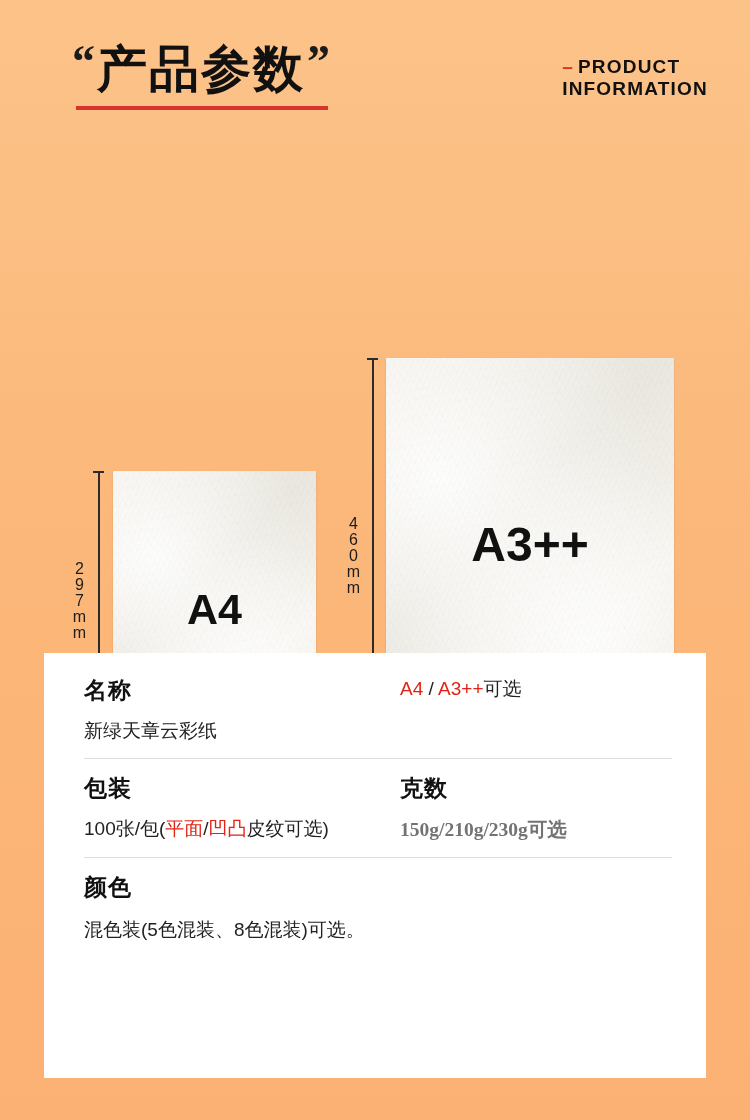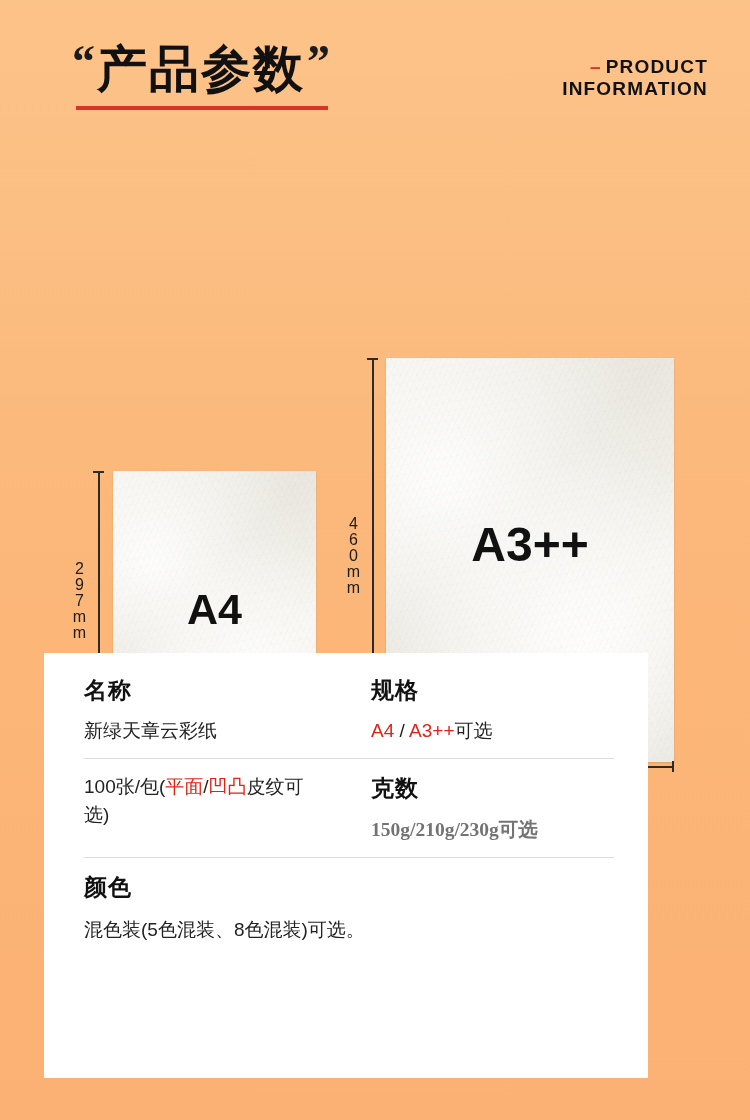--- a/index.html
+++ b/index.html
@@ -64,21 +64,20 @@
     width: 252px;
     height: 4px;
     background: #d6342a;
     margin-top: 10px;
     margin-left: 4px;
   }
   .eng-block {
     position: absolute;
     right: 42px;
     top: 56px;
-    text-align: right;
   }
   .eng-line1 {
     font-size: 19px;
     font-weight: bold;
     color: #111;
     letter-spacing: 1.2px;
     white-space: nowrap;
   }
   .eng-dash {
     color: #d6342a;
@@ -171,21 +170,21 @@
     writing-mode: vertical-rl;
     text-orientation: upright;
     letter-spacing: -1px;
   }
 
   
   .spec-card {
     position: absolute;
     left: 44px;
     top: 653px;
-    width: 604px;
+    width: 662px;
     height: 425px;
     background: #ffffff;
   }
   .spec-inner {
     padding: 22px 34px 0 40px;
   }
   .row2 {
     display: flex;
     border-bottom: 1px solid #dcdcdc;
     padding-bottom: 13px;
@@ -273,29 +272,29 @@
 
   <div class="spec-card">
     <div class="spec-inner">
 
       <div class="row2">
         <div class="cell">
           <div class="lbl">名称</div>
           <div class="val">新绿天章云彩纸</div>
         </div>
         <div class="cell right">
-          <div class="lbl">规格</div>
           <div class="val">
             <span class="red">A4</span><span> / </span><span class="red">A3++</span><span>可选</span>
           </div>
         </div>
       </div>
 
       <div class="row2">
         <div class="cell">
+          <div class="lbl">包装</div>
           <div class="val">
             <span>100张/包(</span><span class="red">平面</span><span>/</span><span class="red">凹凸</span><span>皮纹可选)</span>
           </div>
         </div>
         <div class="cell right">
           <div class="lbl">克数</div>
           <div class="val val-lg">
             <span class="red-bold">150g/210g/230g可选</span>
           </div>
         </div>

